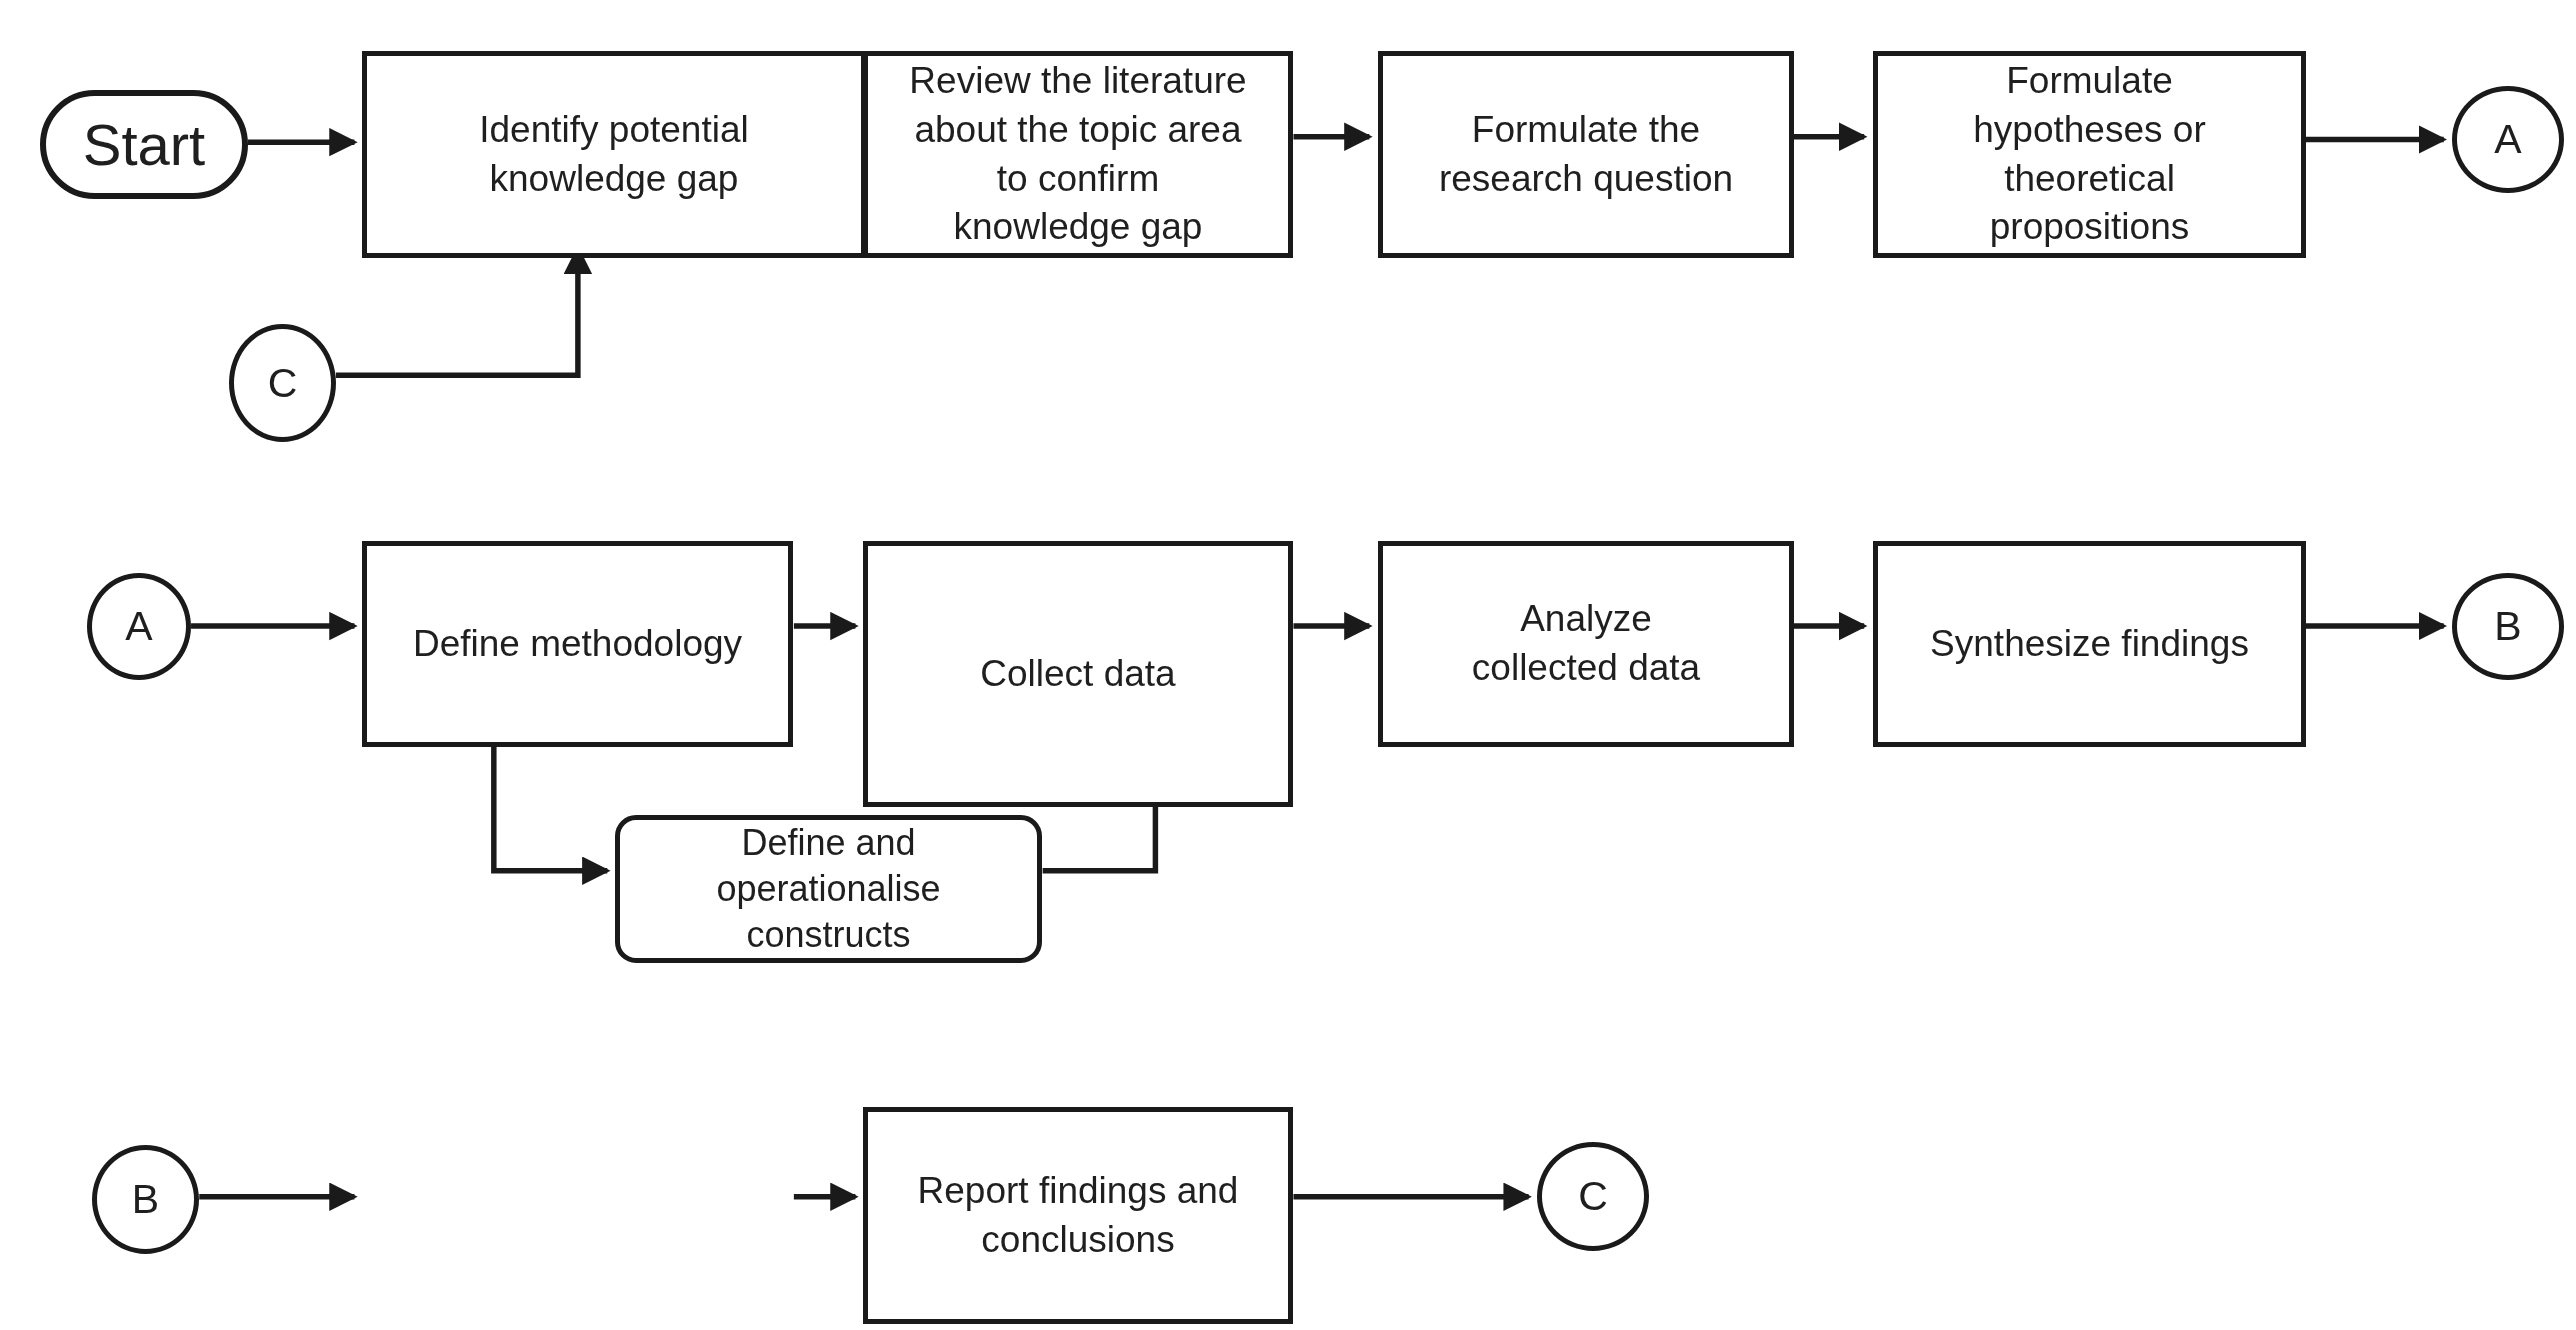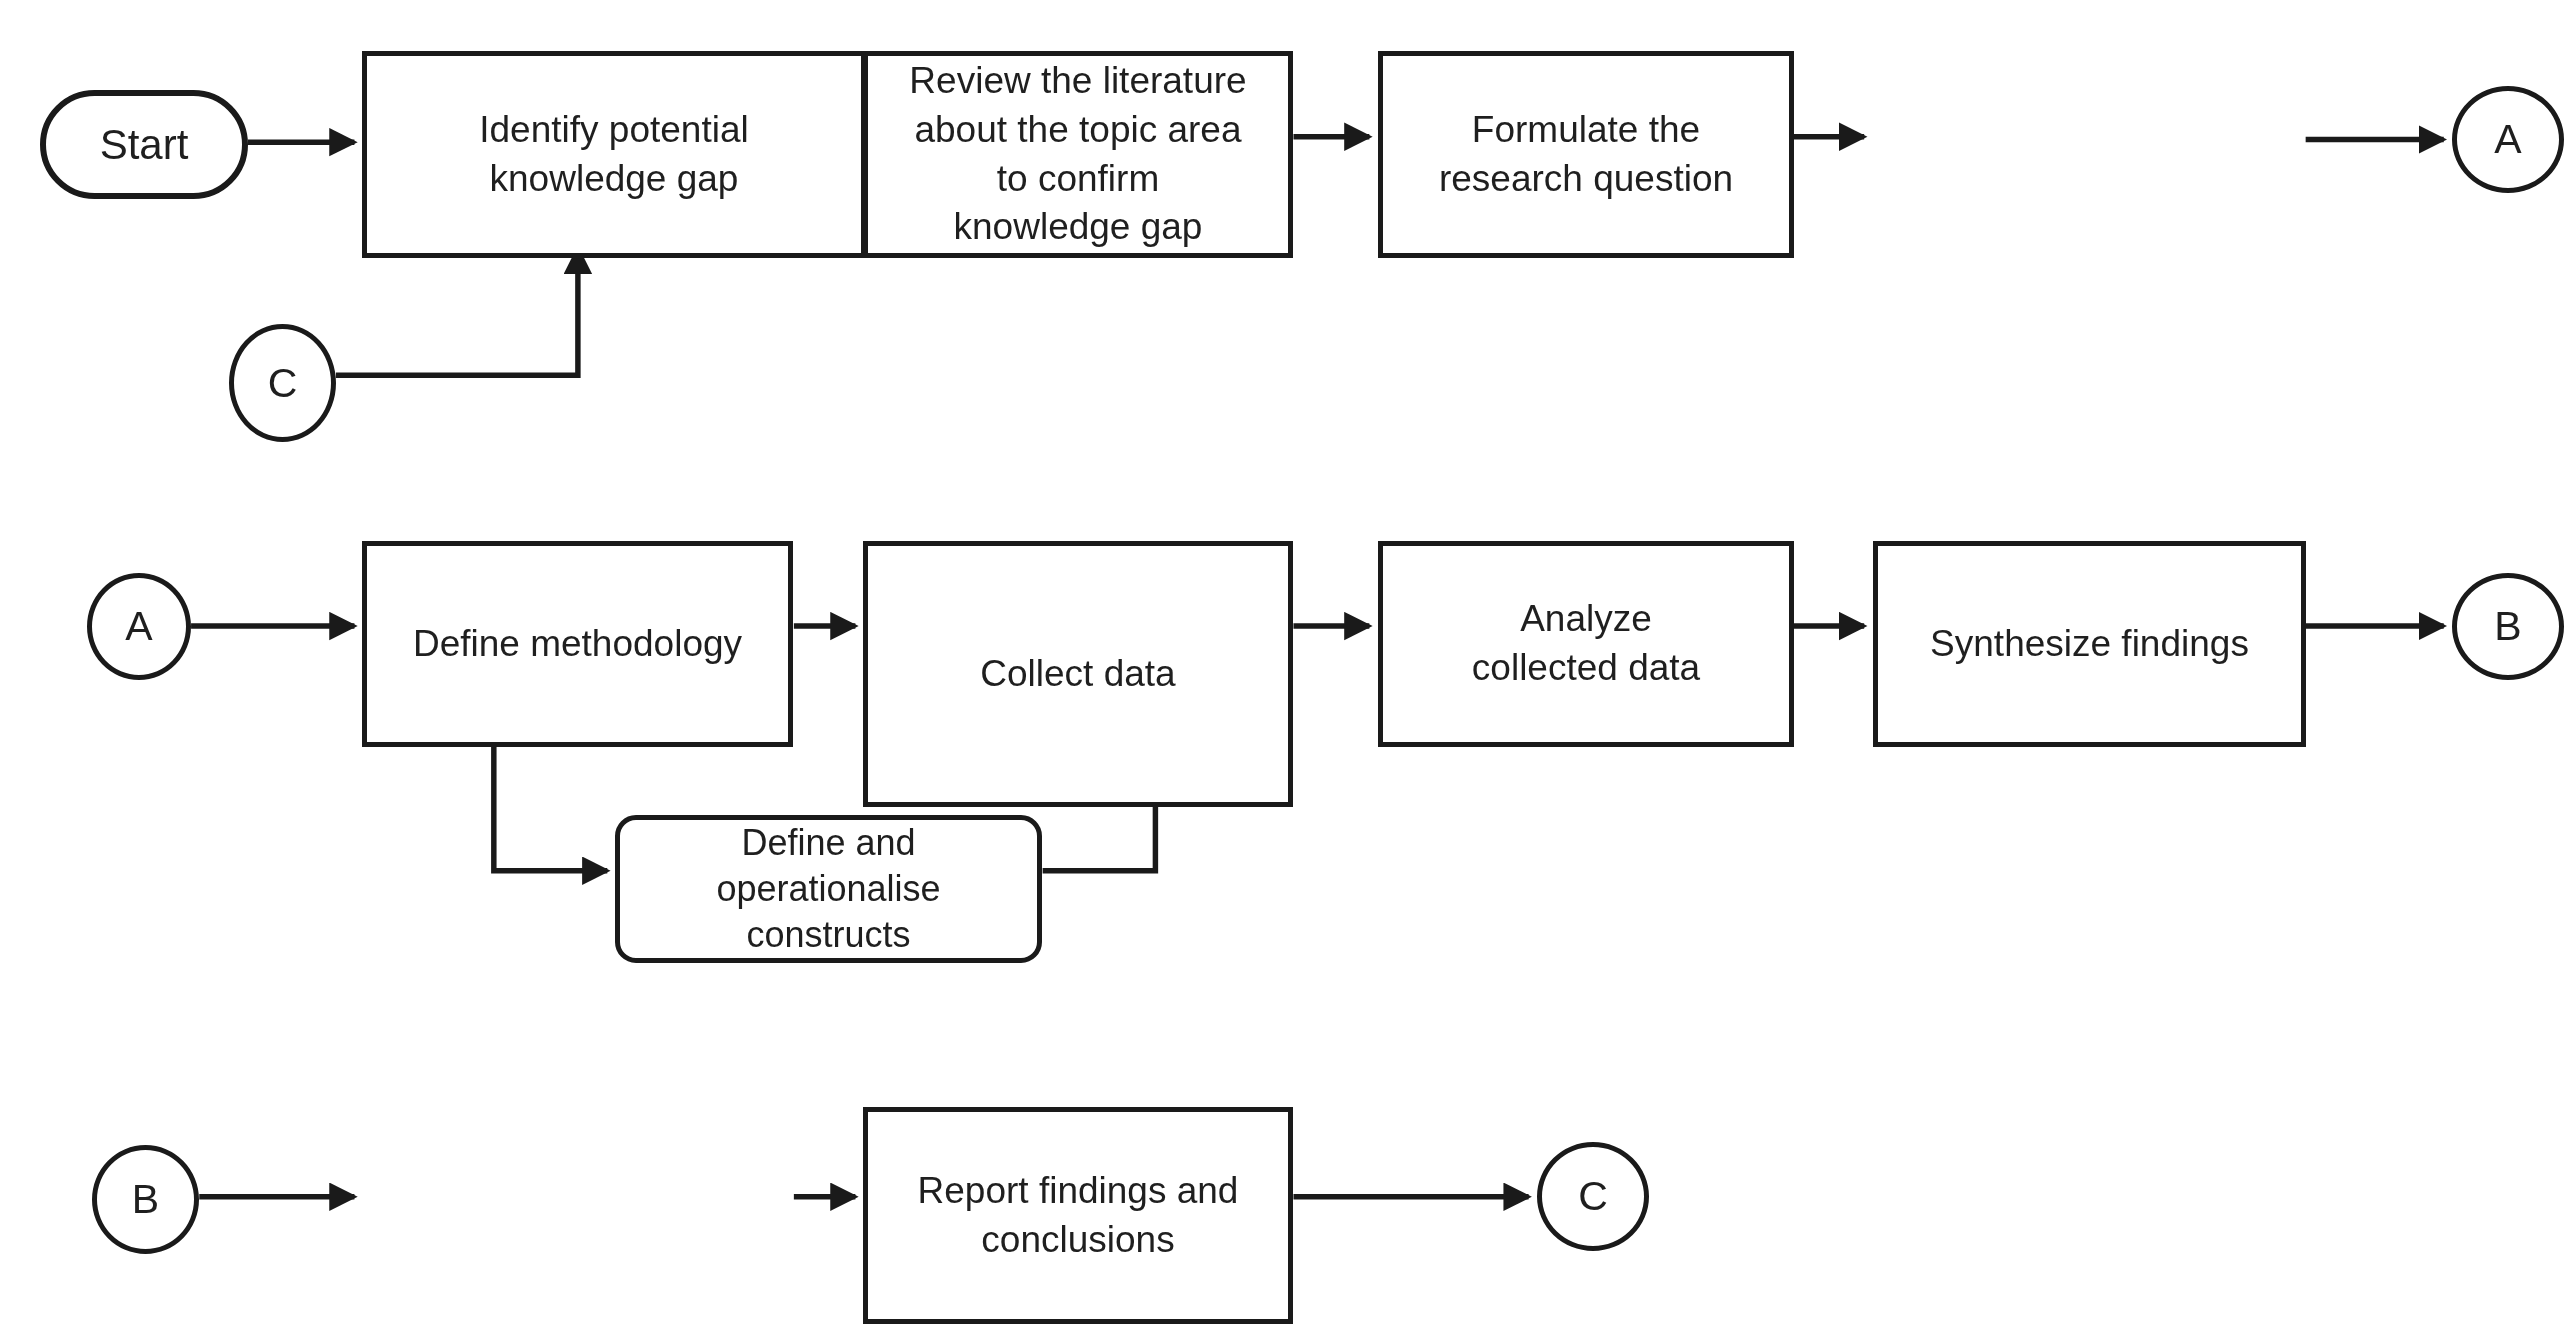--- a/index.html
+++ b/index.html
@@ -40,21 +40,21 @@
     margin-top: 18px;
   }
   .box.small {
     font-size: 36px;
     line-height: 1.28;
     border-radius: 21px;
   }
   .pill {
     border-radius: 683px;
     border-width: 6.2px;
-    font-size: 42px;
+    font-size: 58px;
   }
   .circle {
     border-radius: 50%;
     font-size: 41px;
   }
 </style>
 </head>
 <body>
 
 <div id="canvas">
@@ -93,20 +93,24 @@
 knowledge gap</div>
 
   <div class="node box" style="left:863px; top:33px; width:430px; height:207px;">Review the literature
 about the topic area
 to confirm
 knowledge gap</div>
 
   <div class="node box" style="left:1378px; top:33px; width:416px; height:207px;">Formulate the
 research question</div>
 
+  <div class="node box" style="left:1873px; top:33px; width:433px; height:207px;">Formulate
+hypotheses or
+theoretical
+propositions</div>
 
   <div class="node circle" style="left:2452px; top:86px; width:112px; height:107px;">A</div>
 
   <div class="node circle" style="left:229px; top:324px; width:107px; height:118px;">C</div>
 
   <div class="node circle" style="left:87px; top:573px; width:104px; height:107px;">A</div>
 
   <div class="node box" style="left:362px; top:523px; width:431px; height:206px;">Define methodology</div>
 
   <div class="node box" style="left:863px; top:523px; width:430px; height:266px;">Collect data</div>

